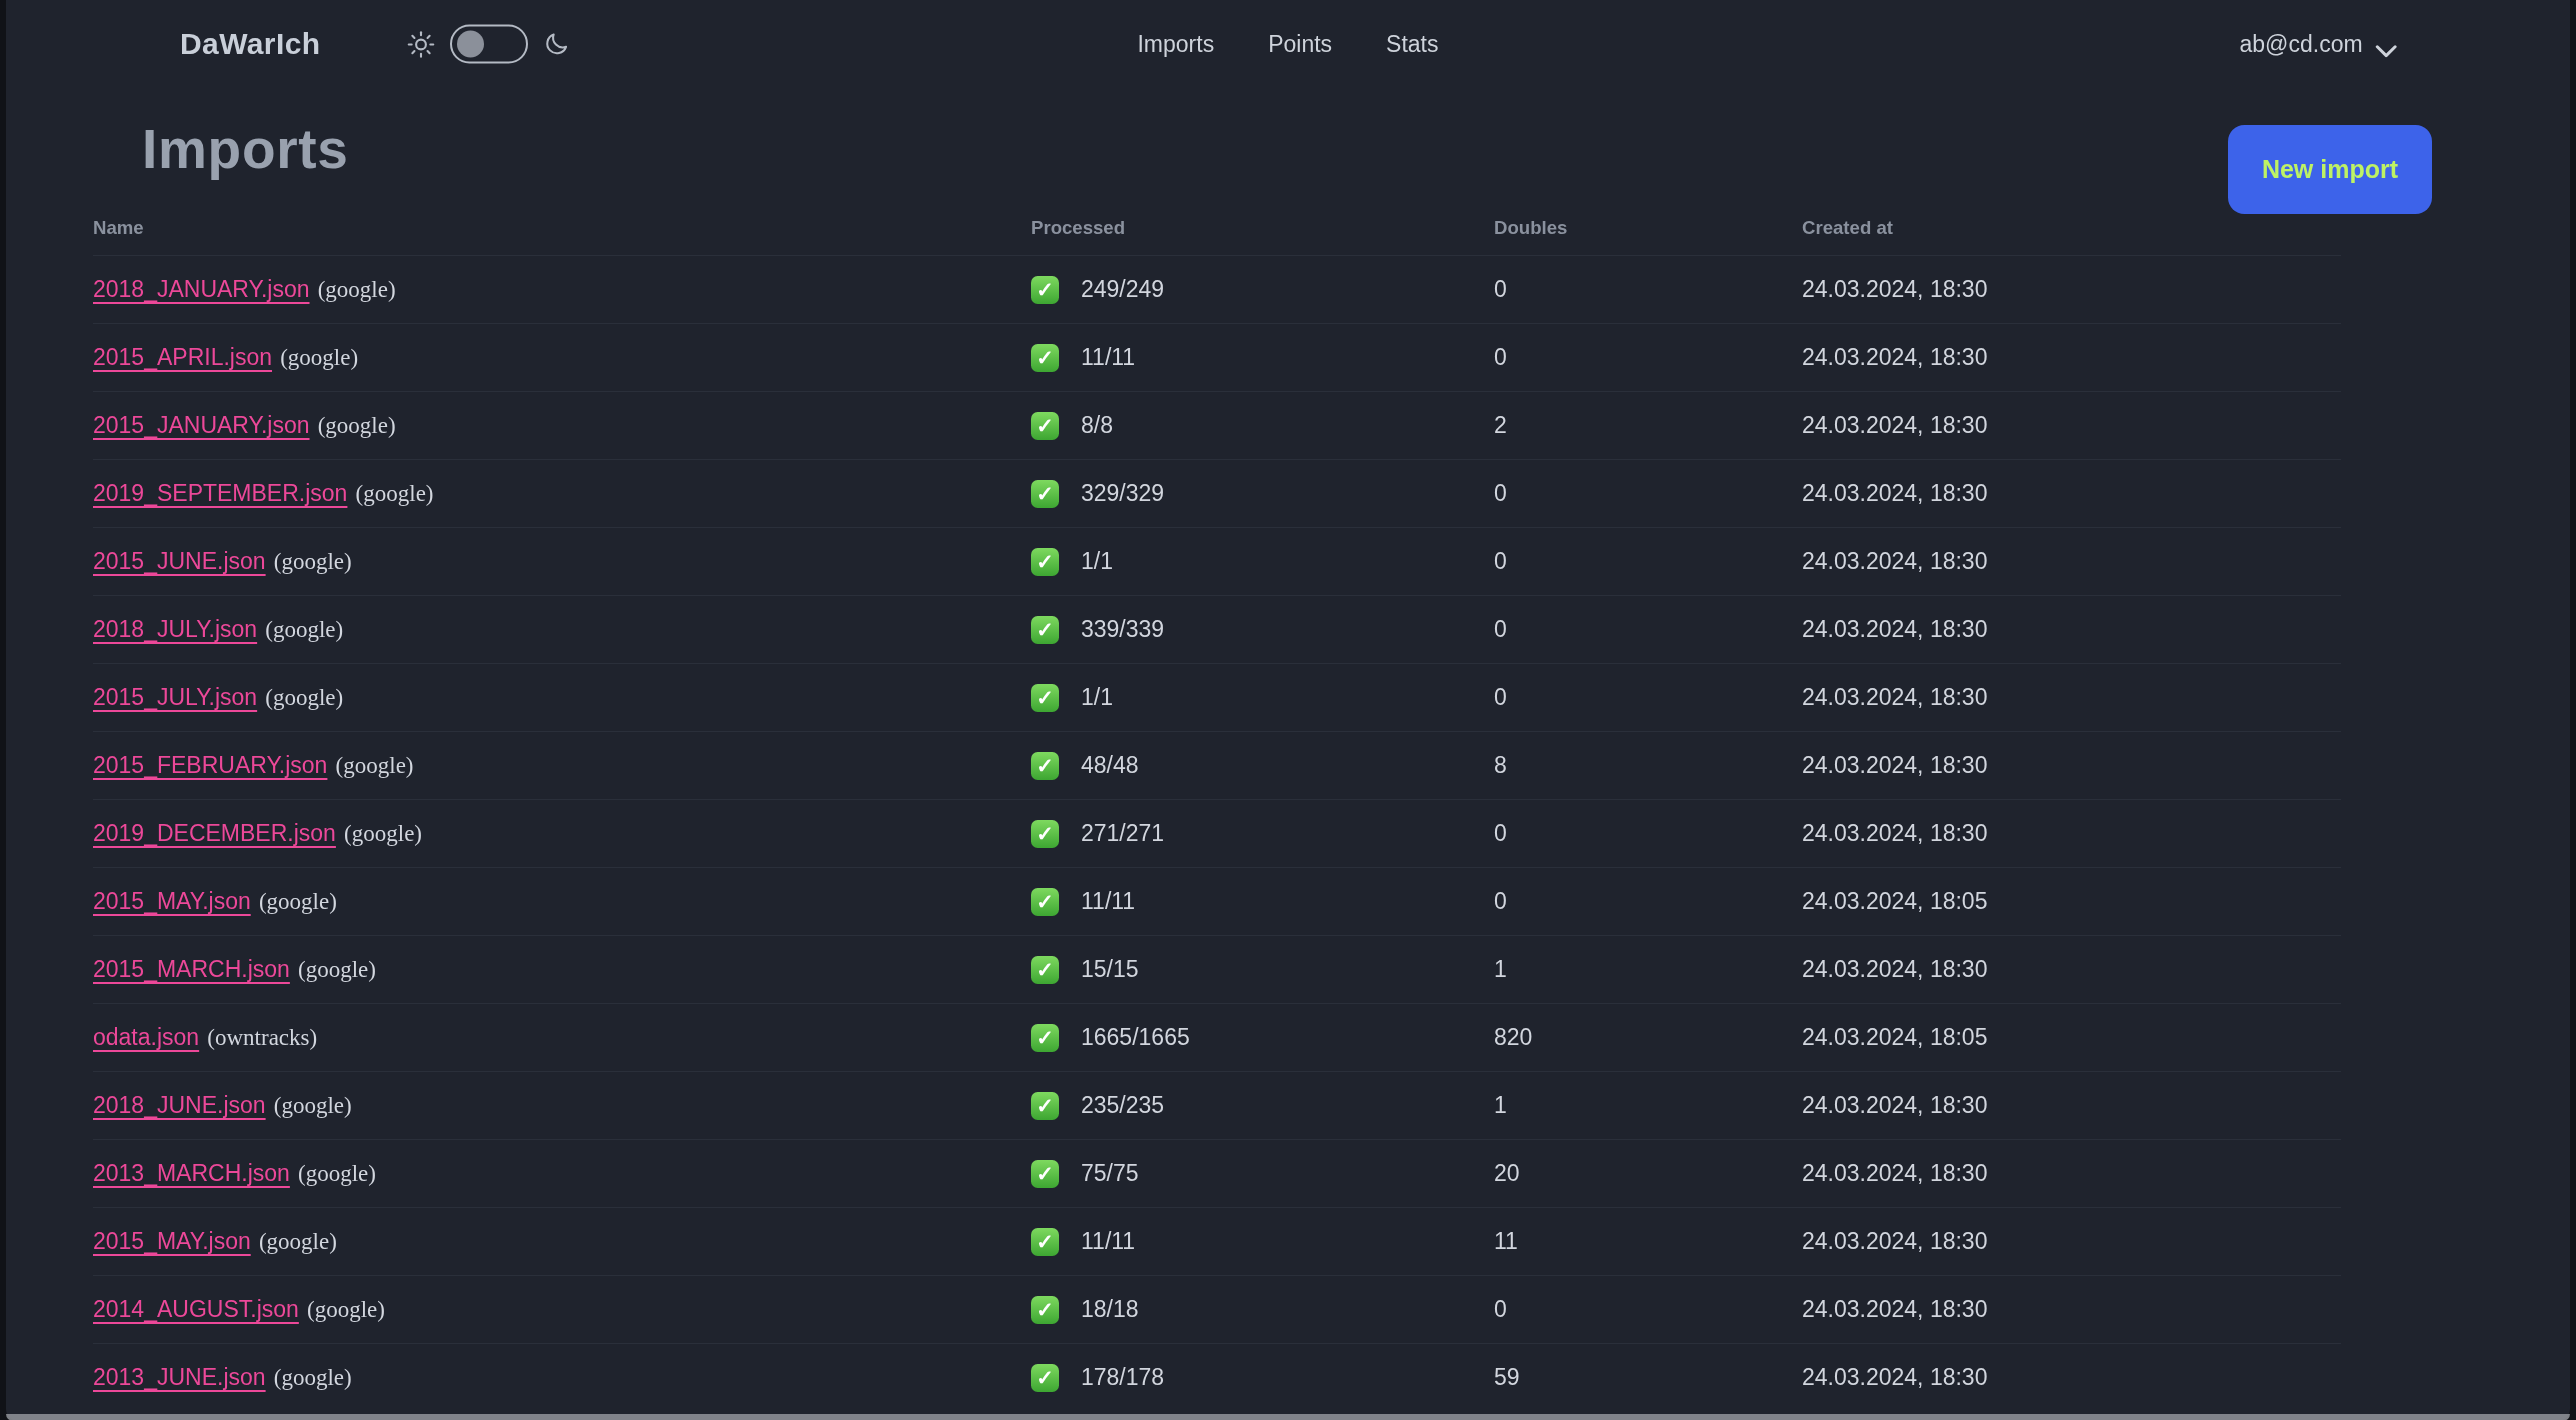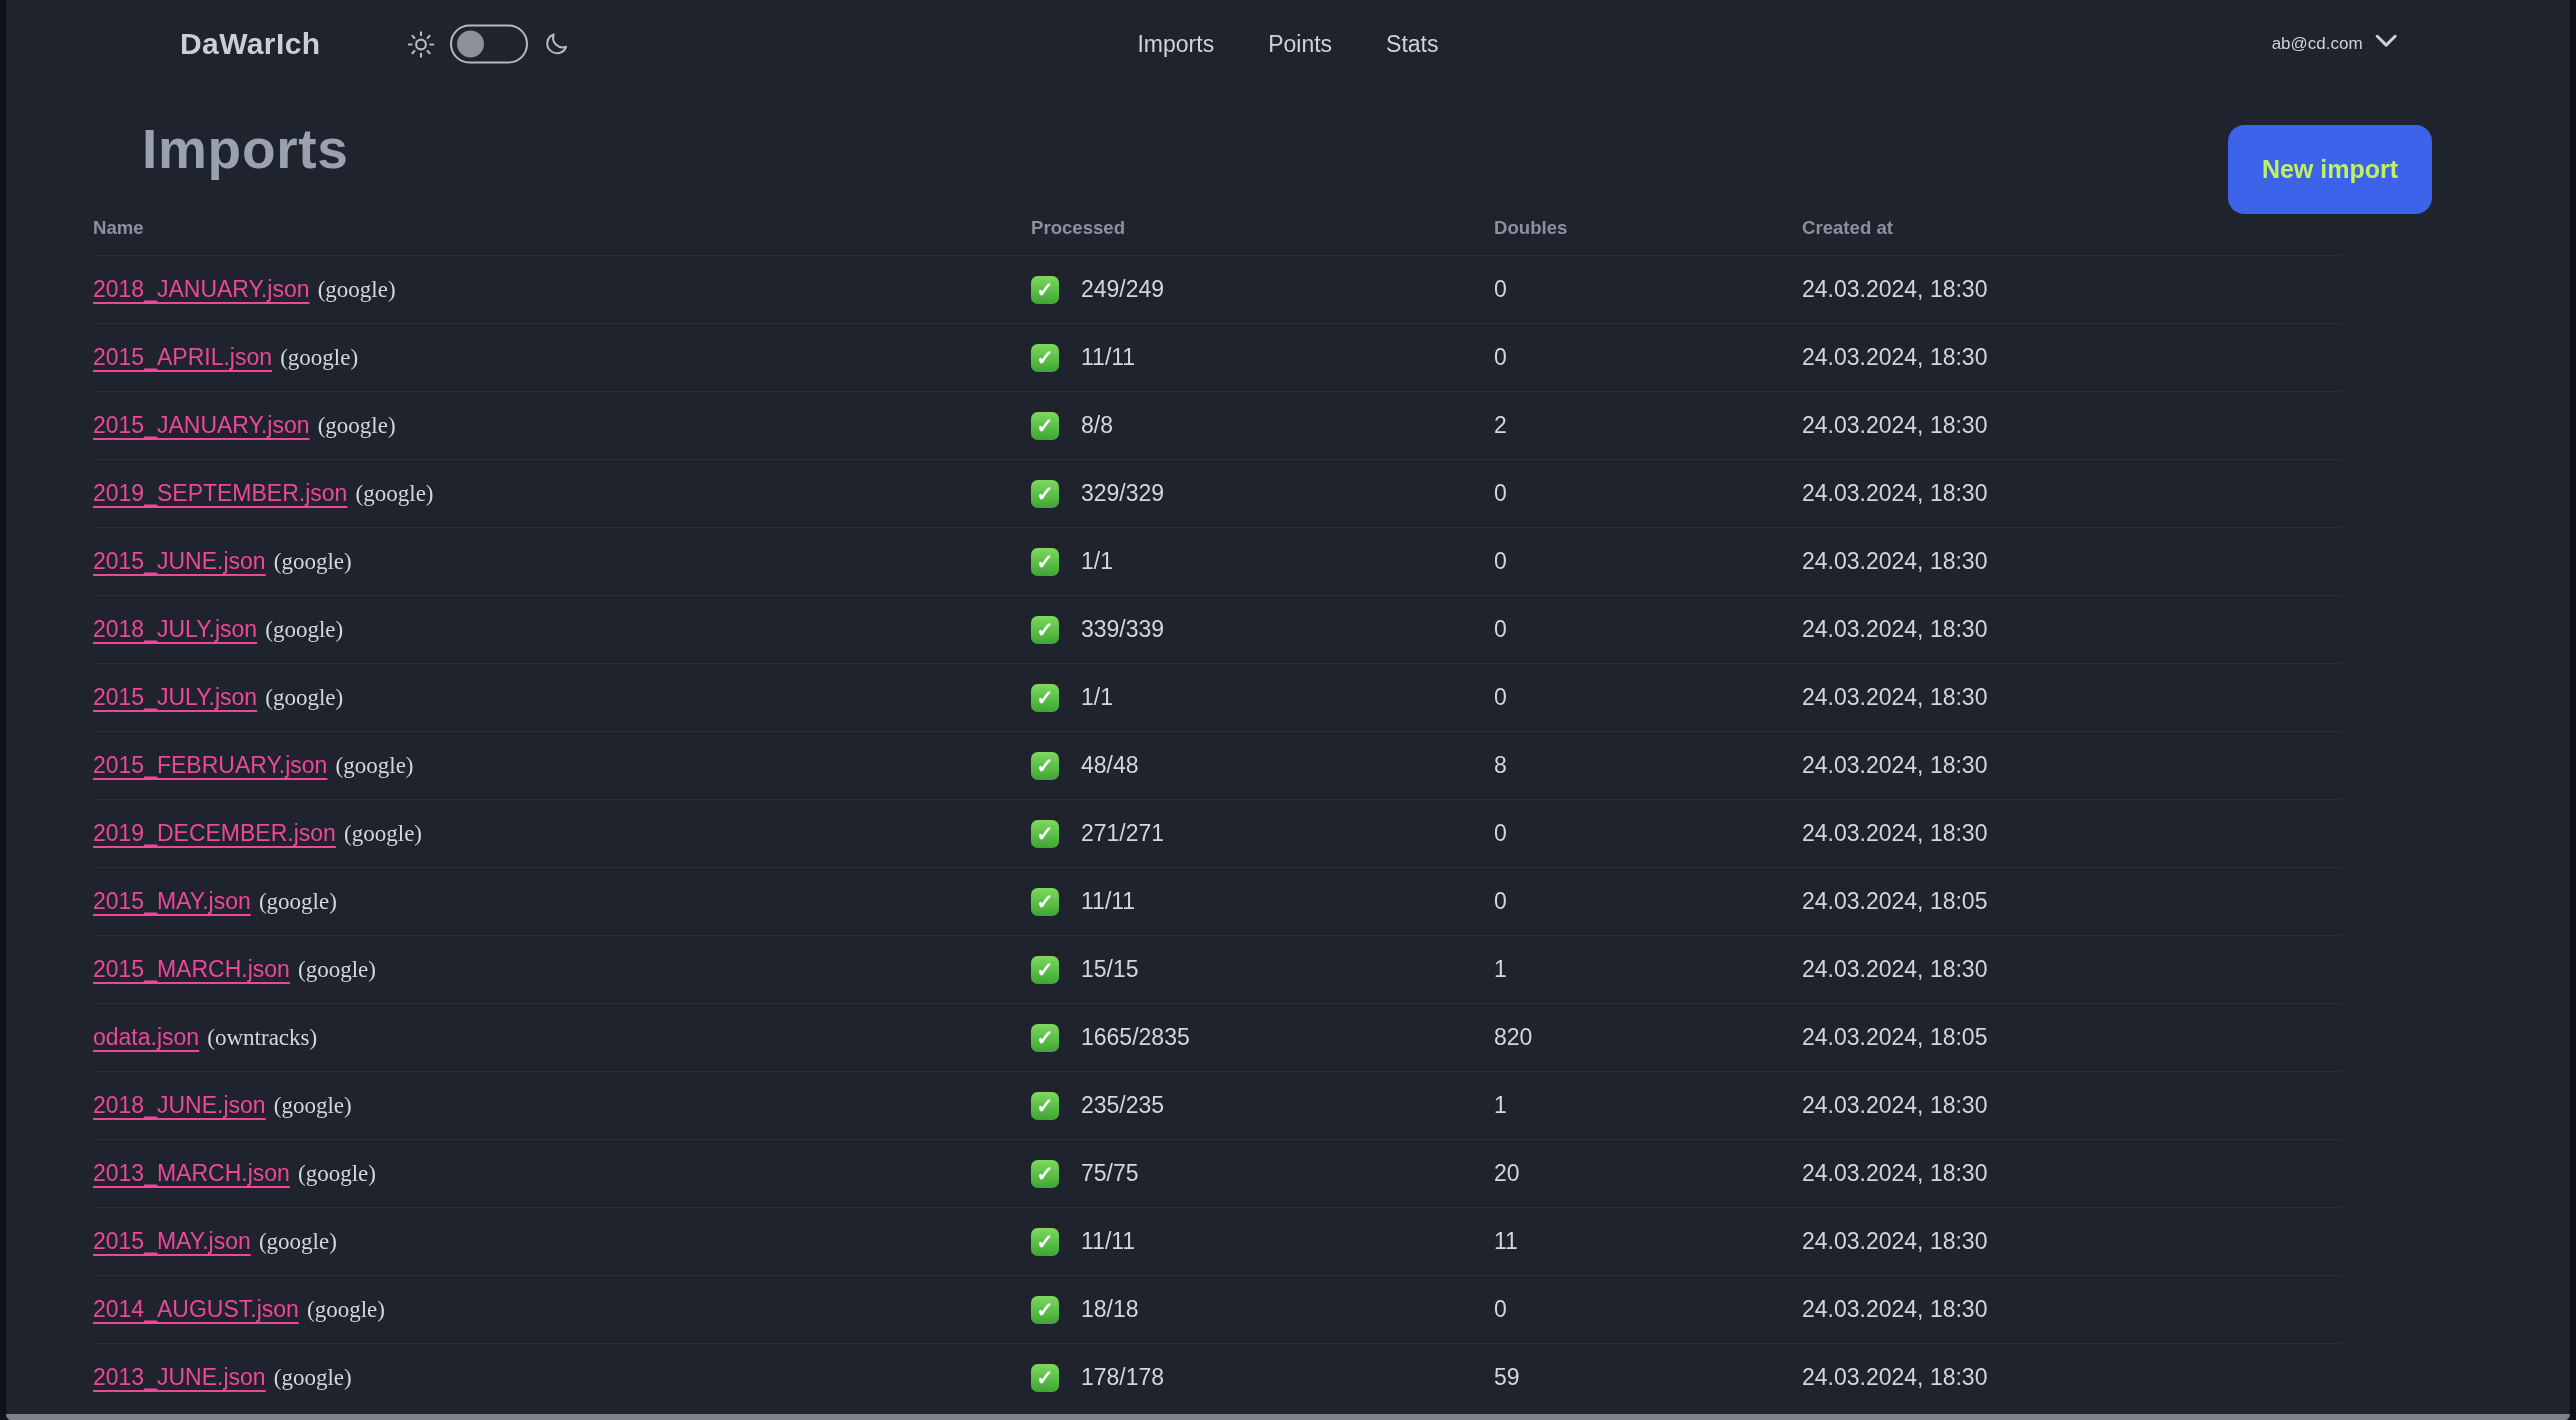--- a/index.html
+++ b/index.html
@@ -45,22 +45,22 @@
     width: 27px; height: 27px; border-radius: 50%;
     background: #8b909a;
   }
   .nav-links {
     position: absolute; left: 50%; top: 50%; transform: translate(-50%,-50%);
     display: flex; gap: 54px;
   }
   .nav-link { font-size: 23px; color: #ced3db; text-decoration: none; cursor: pointer; }
   .account {
     position: absolute; right: 173px; top: 50%; transform: translateY(-50%);
-    display: flex; align-items: flex-start; gap: 12px;
-    color: #ced3db; font-size: 17px; cursor: pointer;
+    display: flex; align-items: flex-end; gap: 12px;
+    color: #ced3db; font-size: 23px; cursor: pointer;
   }
   
   .page-head { position: relative; height: 112px; }
   .page-title {
     position: absolute; left: 136px; top: 30px;
     font-size: 55px; line-height: 63px; font-weight: 800;
     color: #99a1ae; letter-spacing: 0.7px;
   }
   .new-import-btn {
     position: absolute; right: 138px; top: 37px;
@@ -298,21 +298,21 @@
           <div class="cell-doubles">1</div>
           <div class="cell-date">24.03.2024, 18:30</div>
         </div>
 
         <div class="row">
           <div class="cell-name">
             <a>odata.json</a><span class="src">(owntracks)</span>
           </div>
           <div class="cell-proc">
             <span class="check"></span>
-            <span>1665/2835</span>
+            <span>1665/1665</span>
           </div>
           <div class="cell-doubles">820</div>
           <div class="cell-date">24.03.2024, 18:05</div>
         </div>
 
         <div class="row">
           <div class="cell-name">
             <a>2018_JUNE.json</a><span class="src">(google)</span>
           </div>
           <div class="cell-proc">

